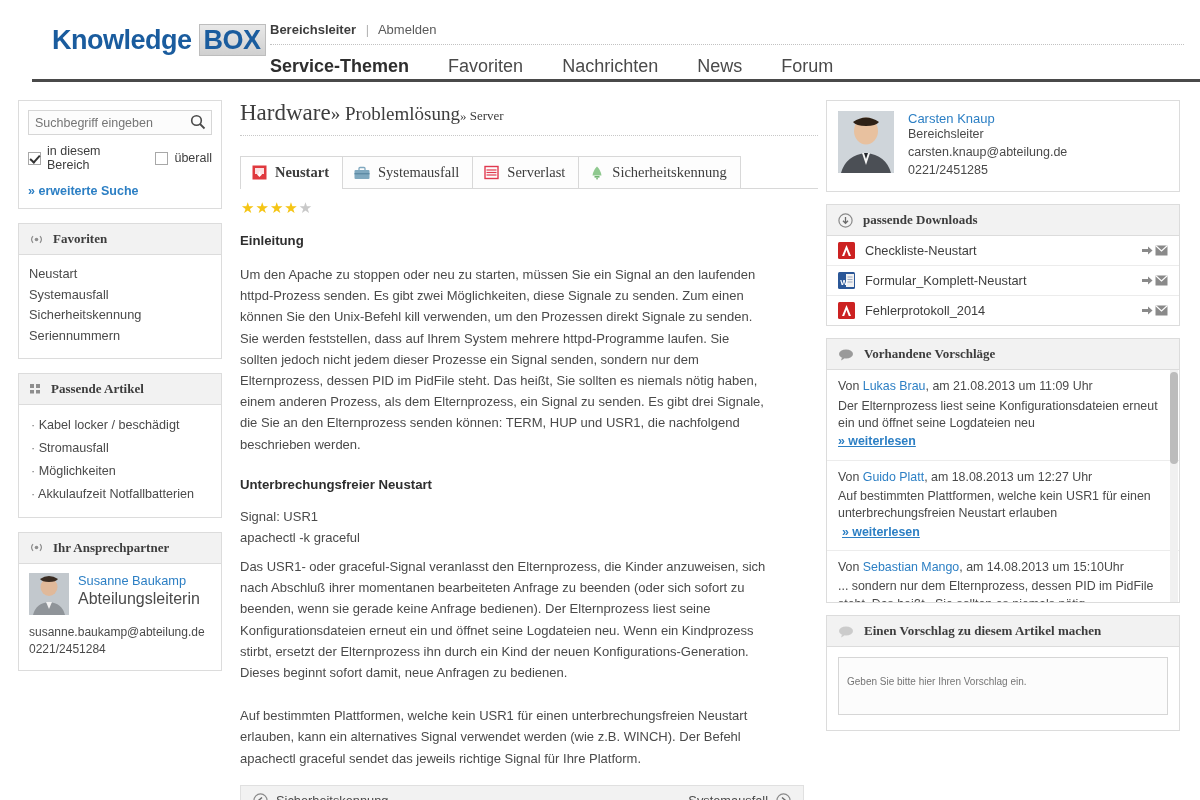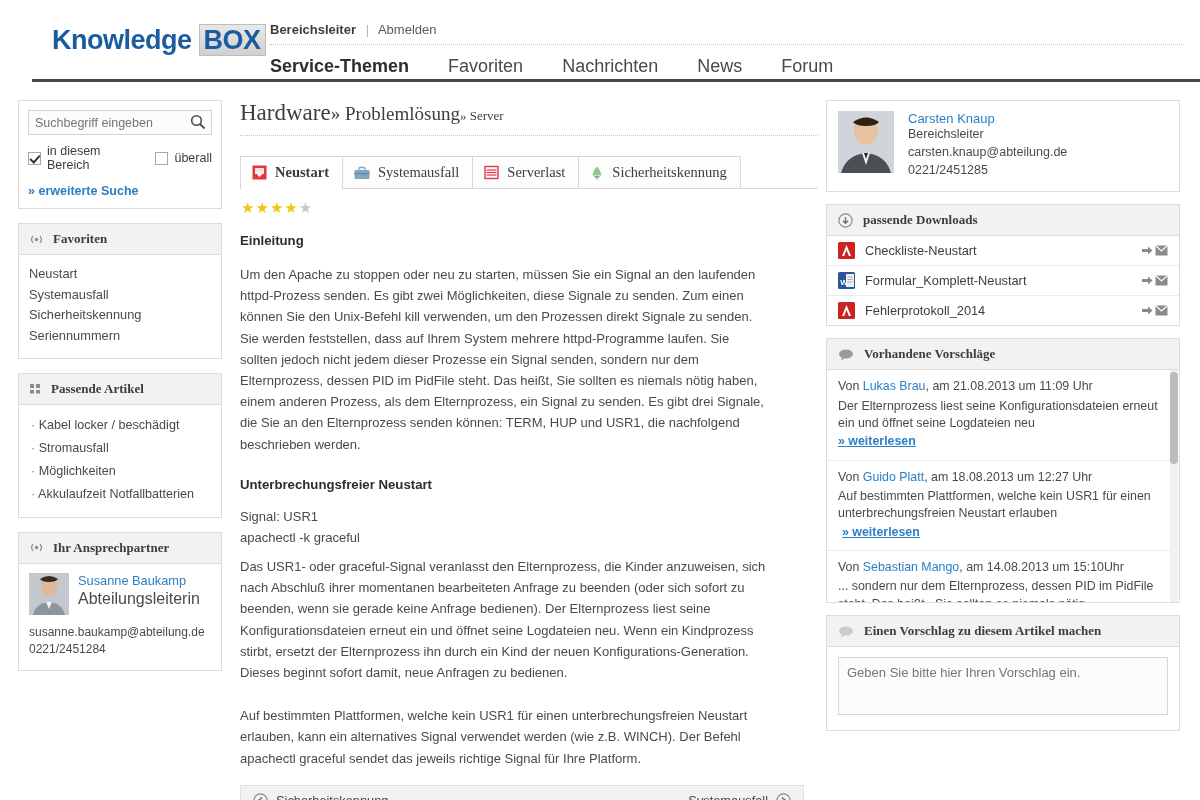--- a/index.html
+++ b/index.html
@@ -293,22 +293,22 @@
     background: #bcbcbc;
     border-radius: 4px;
   }
 
   .sugg-input-wrap { padding: 10px 11px 12px; }
   .sugg-input {
     width: 100%;
     height: 58px;
     border: 1px solid #d6d6d6;
     background: #fcfcfc;
-    padding: 7px 8px;
-    font-size: 13px;
+    padding: 18px 8px;
+    font-size: 10px;
     color: #000000;
     resize: none;
     outline: none;
     font-family: "Liberation Sans", sans-serif;
   }
 </style>
 </head>
 <body>
 
 <div class="page">

